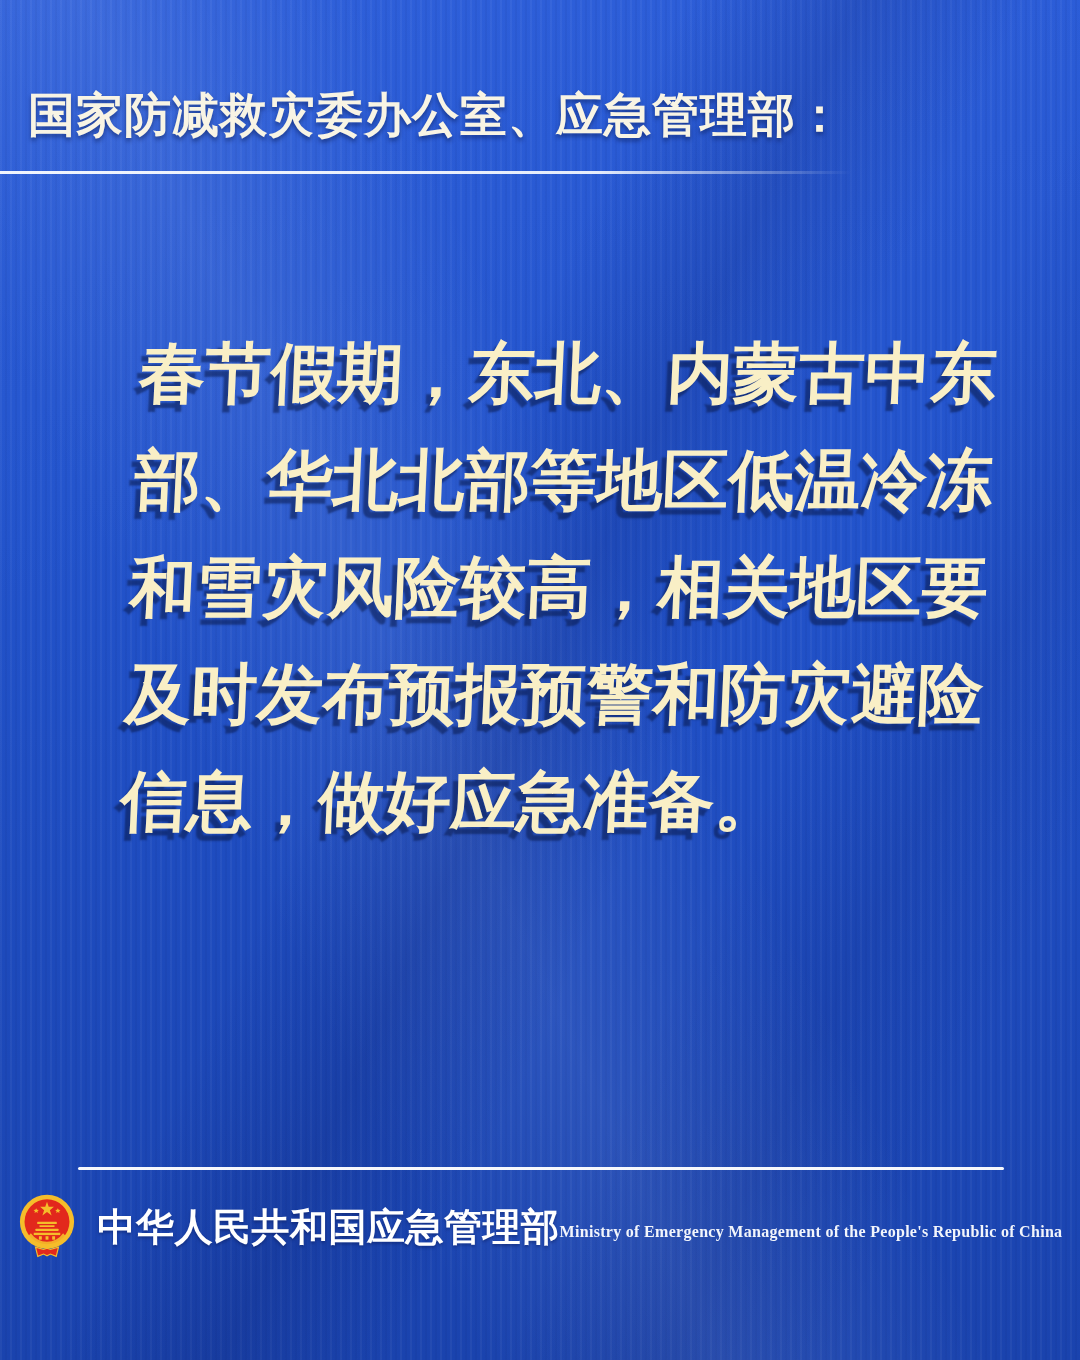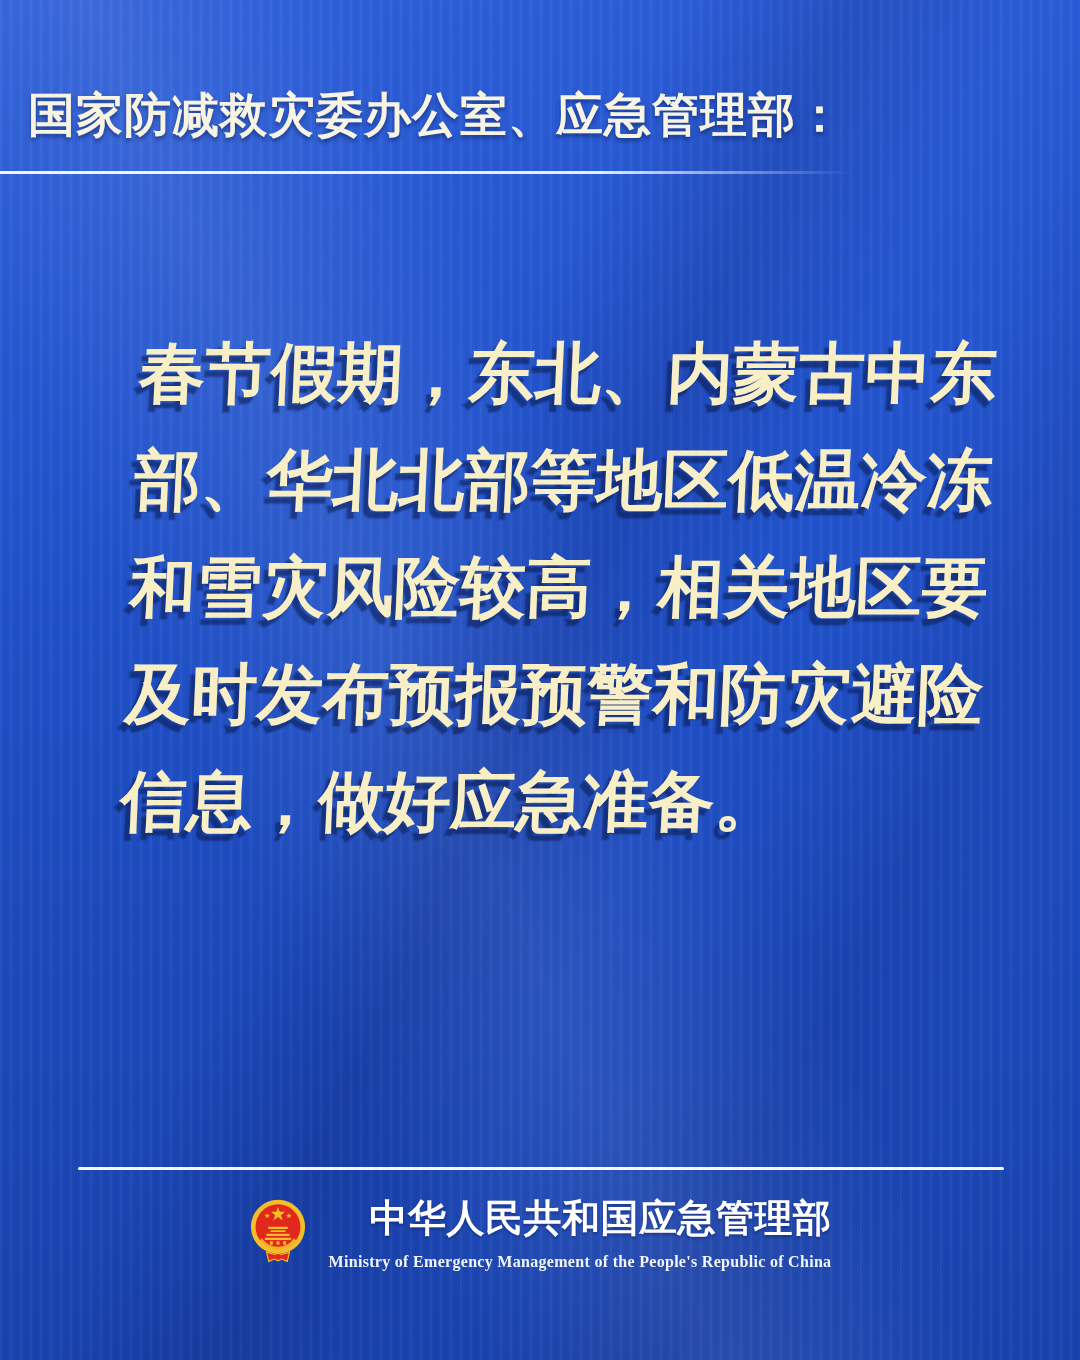--- a/index.html
+++ b/index.html
@@ -70,21 +70,21 @@
   }
   .footer-brand{
     left:0;top:1193px;
     width:1080px;
     display:flex;
     justify-content:center;
     align-items:center;
     gap:22px;
   }
   .emblem{flex:0 0 auto;display:block;}
-  .brand-text{display:flex;flex-direction:column;align-items:flex-end;}
+  .brand-text{display:flex;flex-direction:row;align-items:center;}
   .brand-cn{
     font-size:38px;
     font-weight:bold;
     color:#ffffff;
     letter-spacing:0.5px;
     white-space:nowrap;
     text-shadow:0 2px 3px rgba(5,15,60,0.35);
   }
   .brand-en{
     margin-top:9px;

